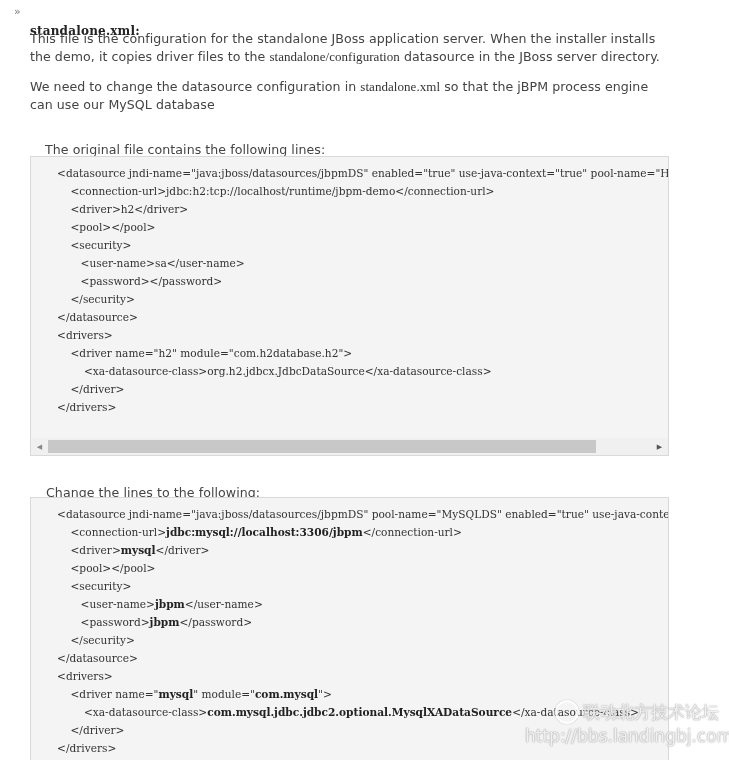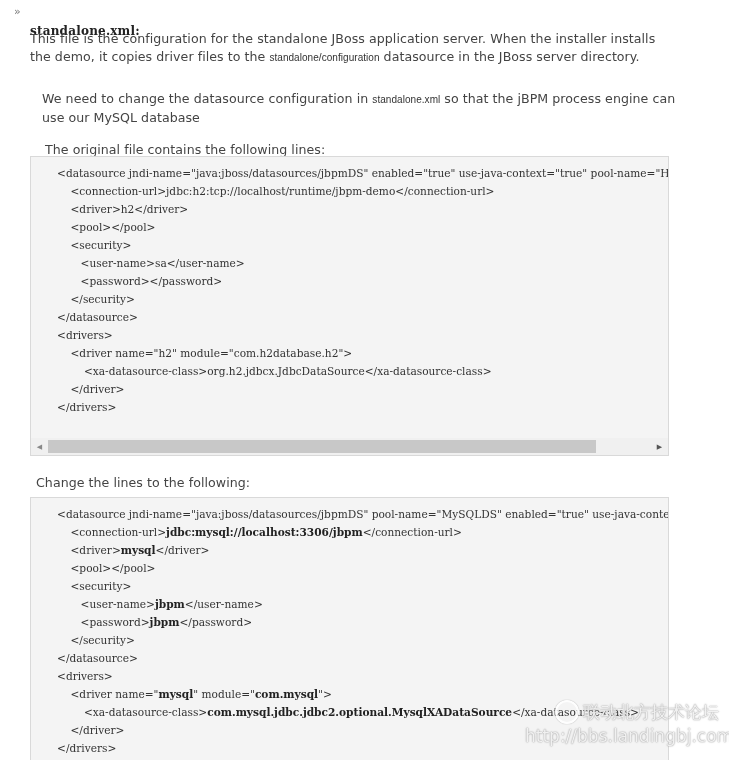--- a/index.html
+++ b/index.html
@@ -21,22 +21,22 @@
     font-size: 12px; font-weight: bold; color: #222;
     letter-spacing: 0.2px;
     margin-top: 40px;
   }
   .para {
     position: absolute; left: 30px; width: 640px;
     font-size: 12.6px; line-height: 18px; color: #444;
     letter-spacing: 0.05px;
   }
   .para code {
-    font-family: Liberation Sans, sans-serif;
-    font-size: 10px; color: #333;
+    font-family: Liberation Serif, serif;
+    font-size: 13px; color: #333;
   }
   .codebox {
     position: absolute; left: 30px; width: 637px;
     background: #f4f4f4; border: 1px solid #d9d9d9;
     overflow: hidden;
   }
   .code-lines {
     position: absolute; left: 26px; top: 7px;
     font-family: "DejaVu Serif", "Liberation Serif", serif;
     font-size: 10.6px; line-height: 18px; color: #333;
@@ -77,34 +77,34 @@
 </head>
 <body>
 
 <div class="heading">
   <span class="bullet">»</span>
   <span class="heading-text">standalone.xml:</span>
 </div>
 
 <p class="para" style="top:30px;margin:0;"><span>This file is the configuration for the standalone JBoss application server. When the installer installs the demo, it copies driver files to the </span><code>standalone/configuration</code><span> datasource in the JBoss server directory.</span></p>
 
-<p class="para" style="top:78px;margin:12px;"><span>We need to change the datasource configuration in </span><code>standalone.xml</code><span> so that the jBPM process engine can use our MySQL database</span></p>
+<p class="para" style="top:78px;margin:0;"><span>We need to change the datasource configuration in </span><code>standalone.xml</code><span> so that the jBPM process engine can use our MySQL database</span></p>
 
 <p class="para" style="top:126px;margin:15px;">The original file contains the following lines:</p>
 
 <div class="codebox" style="top:156px;height:298px;">
   <div class="code-lines" id="orig-lines"><span class="code-line"><span>&lt;datasource jndi-name="java:jboss/datasources/jbpmDS" enabled="true" use-java-context="true" pool-name="H2DS"&gt;</span></span><span class="code-line"><span>    &lt;connection-url&gt;jdbc:h2:tcp://localhost/runtime/jbpm-demo&lt;/connection-url&gt;</span></span><span class="code-line"><span>    &lt;driver&gt;h2&lt;/driver&gt;</span></span><span class="code-line"><span>    &lt;pool&gt;&lt;/pool&gt;</span></span><span class="code-line"><span>    &lt;security&gt;</span></span><span class="code-line"><span>       &lt;user-name&gt;sa&lt;/user-name&gt;</span></span><span class="code-line"><span>       &lt;password&gt;&lt;/password&gt;</span></span><span class="code-line"><span>    &lt;/security&gt;</span></span><span class="code-line"><span>&lt;/datasource&gt;</span></span><span class="code-line"><span>&lt;drivers&gt;</span></span><span class="code-line"><span>    &lt;driver name="h2" module="com.h2database.h2"&gt;</span></span><span class="code-line"><span>        &lt;xa-datasource-class&gt;org.h2.jdbcx.JdbcDataSource&lt;/xa-datasource-class&gt;</span></span><span class="code-line"><span>    &lt;/driver&gt;</span></span><span class="code-line"><span>&lt;/drivers&gt;</span></span></div>
   <div class="hscroll">
     <span class="scroll-left">◀</span>
     <div class="scroll-thumb" style="width:548px;"></div>
     <span class="scroll-right">▶</span>
   </div>
 </div>
 
-<p class="para" style="top:468px;margin:6px;">Change the lines to the following:</p>
+<p class="para" style="top:468px;margin:16px;">Change the lines to the following:</p>
 
 <div class="codebox" style="top:497px;height:280px;">
   <div class="code-lines" id="changed-lines"><span class="code-line"><span>&lt;datasource jndi-name="java:jboss/datasources/jbpmDS" pool-name="MySQLDS" enabled="true" use-java-context="true"&gt;</span></span><span class="code-line"><span>    &lt;connection-url&gt;</span><b>jdbc:mysql://localhost:3306/jbpm</b><span>&lt;/connection-url&gt;</span></span><span class="code-line"><span>    &lt;driver&gt;</span><b>mysql</b><span>&lt;/driver&gt;</span></span><span class="code-line"><span>    &lt;pool&gt;&lt;/pool&gt;</span></span><span class="code-line"><span>    &lt;security&gt;</span></span><span class="code-line"><span>       &lt;user-name&gt;</span><b>jbpm</b><span>&lt;/user-name&gt;</span></span><span class="code-line"><span>       &lt;password&gt;</span><b>jbpm</b><span>&lt;/password&gt;</span></span><span class="code-line"><span>    &lt;/security&gt;</span></span><span class="code-line"><span>&lt;/datasource&gt;</span></span><span class="code-line"><span>&lt;drivers&gt;</span></span><span class="code-line"><span>    &lt;driver name="</span><b>mysql</b><span>" module="</span><b>com.mysql</b><span>"&gt;</span></span><span class="code-line"><span>        &lt;xa-datasource-class&gt;</span><b>com.mysql.jdbc.jdbc2.optional.MysqlXADataSource</b><span>&lt;/xa-datasource-class&gt;</span></span><span class="code-line"><span>    &lt;/driver&gt;</span></span><span class="code-line"><span>&lt;/drivers&gt;</span></span></div>
 </div>
 
 <div class="watermark">
   <div class="wm-line1">
       <span class="wm-logo"></span>
       <span>联动北方技术论坛</span>
     </div>

